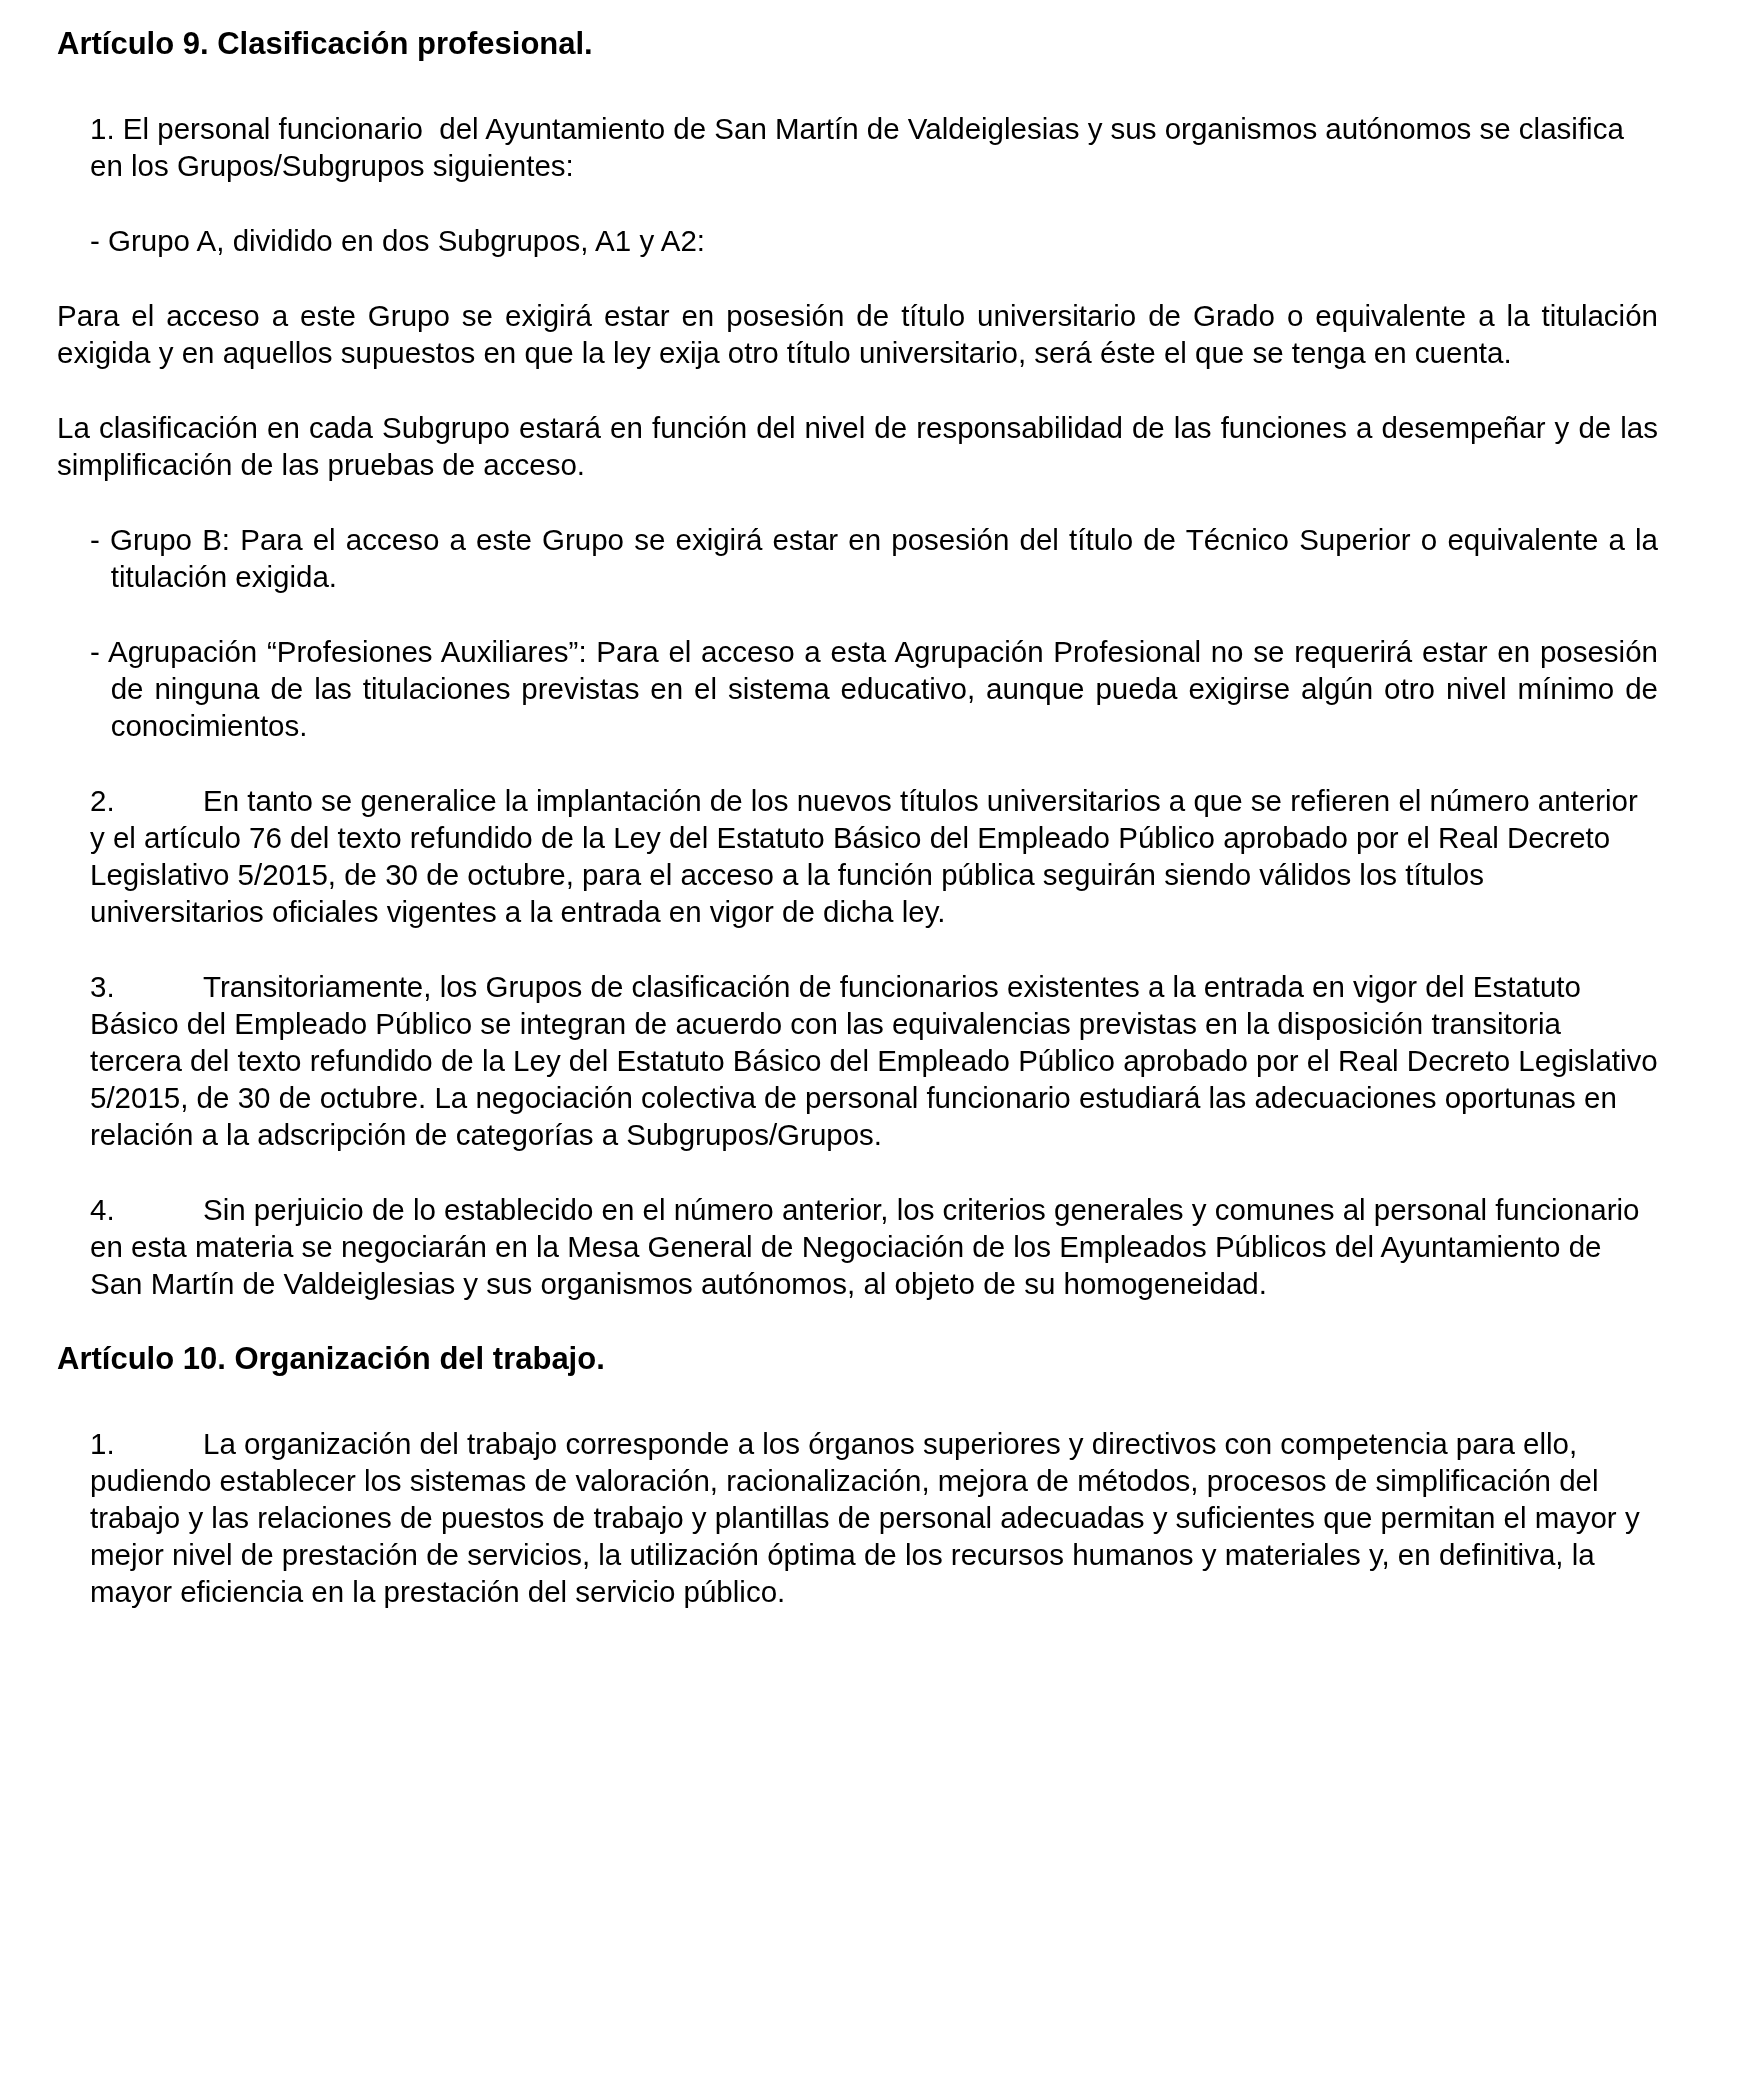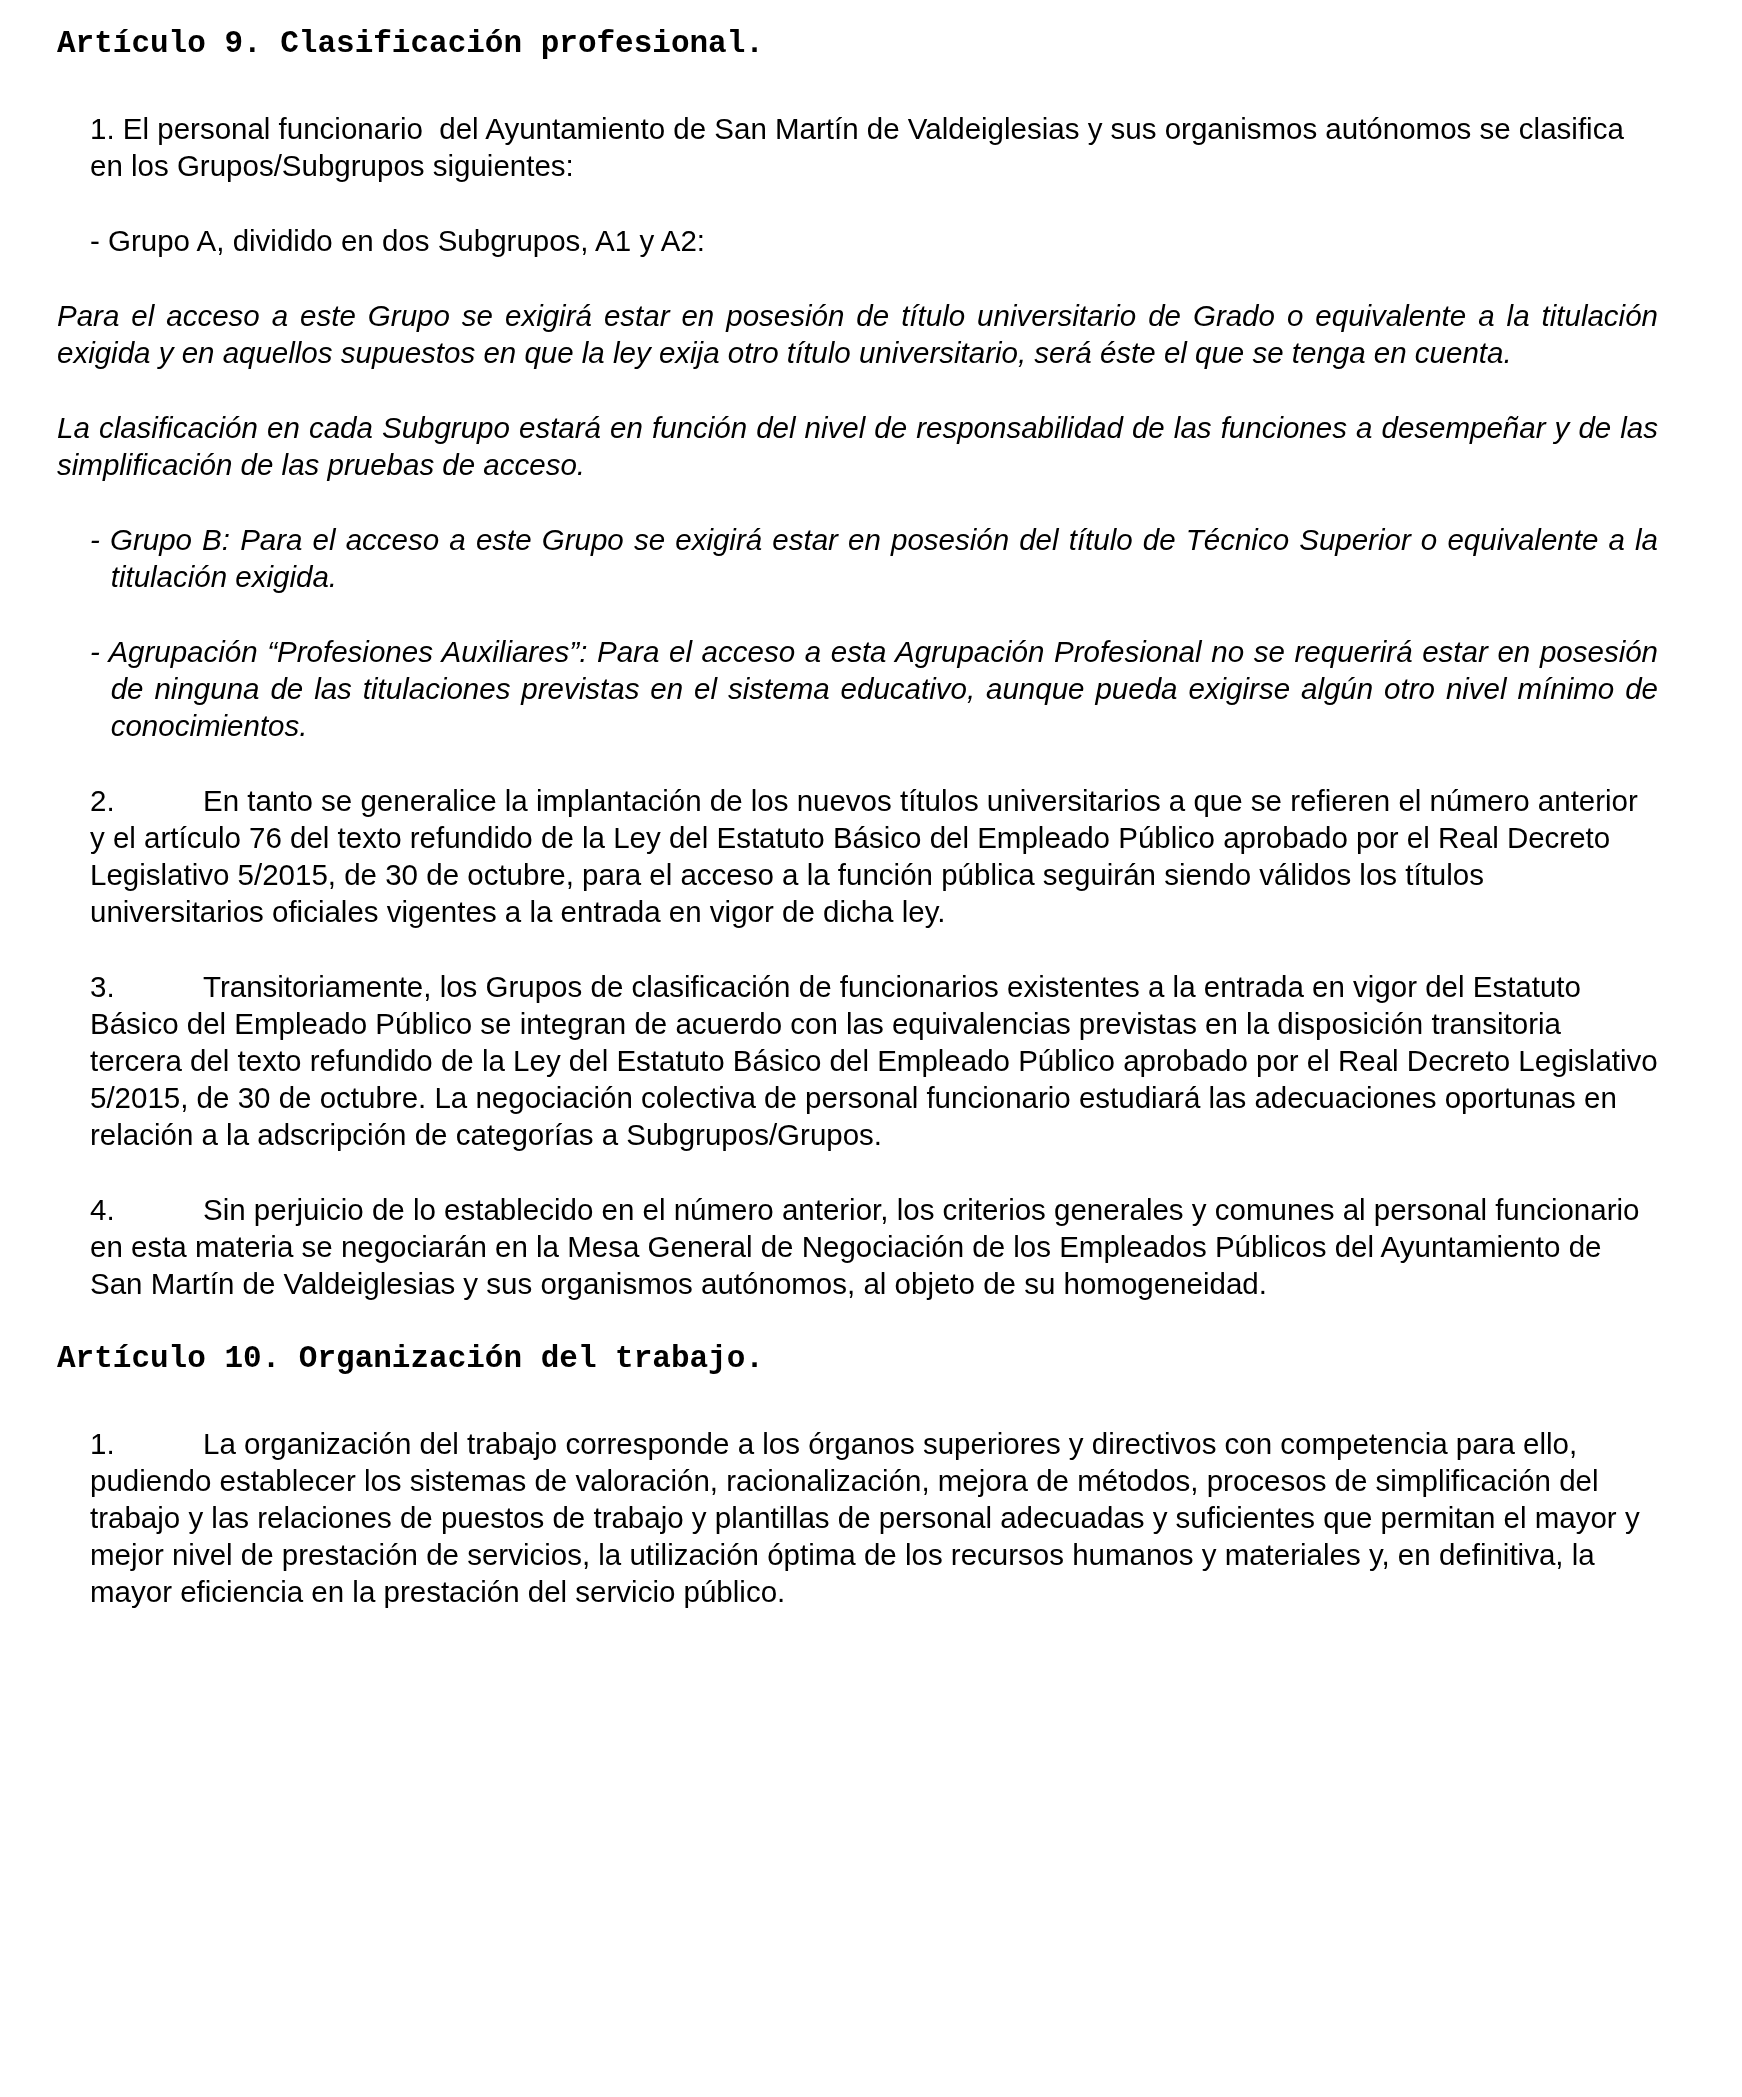--- a/index.html
+++ b/index.html
@@ -16,38 +16,36 @@
     color: #000000;
     font-family: "Liberation Sans", "DejaVu Sans", sans-serif;
     font-size: 29.5px;
     line-height: 37px;
   }
   .heading {
     font-weight: bold;
     font-size: 31px;
     line-height: 38px;
     margin: 0 0 47px 0;
-    font-family: Liberation Mono, monospace;
   }
   .block {
     margin: 12px 0 38px 0;
   }
   
   .indented {
     margin-left: 33px;
   }
   
   .item {
     margin-left: 33px;
     padding-left: 20.7px;
     text-indent: -20.7px;
   }
   .justify {
     text-align: justify;
-    font-style: italic;
   }
   
   .tabnum {
     display: inline-block;
     width: 113px;
     text-indent: 0;
   }
   .page {
     width: 100%;
     height: 100%;

